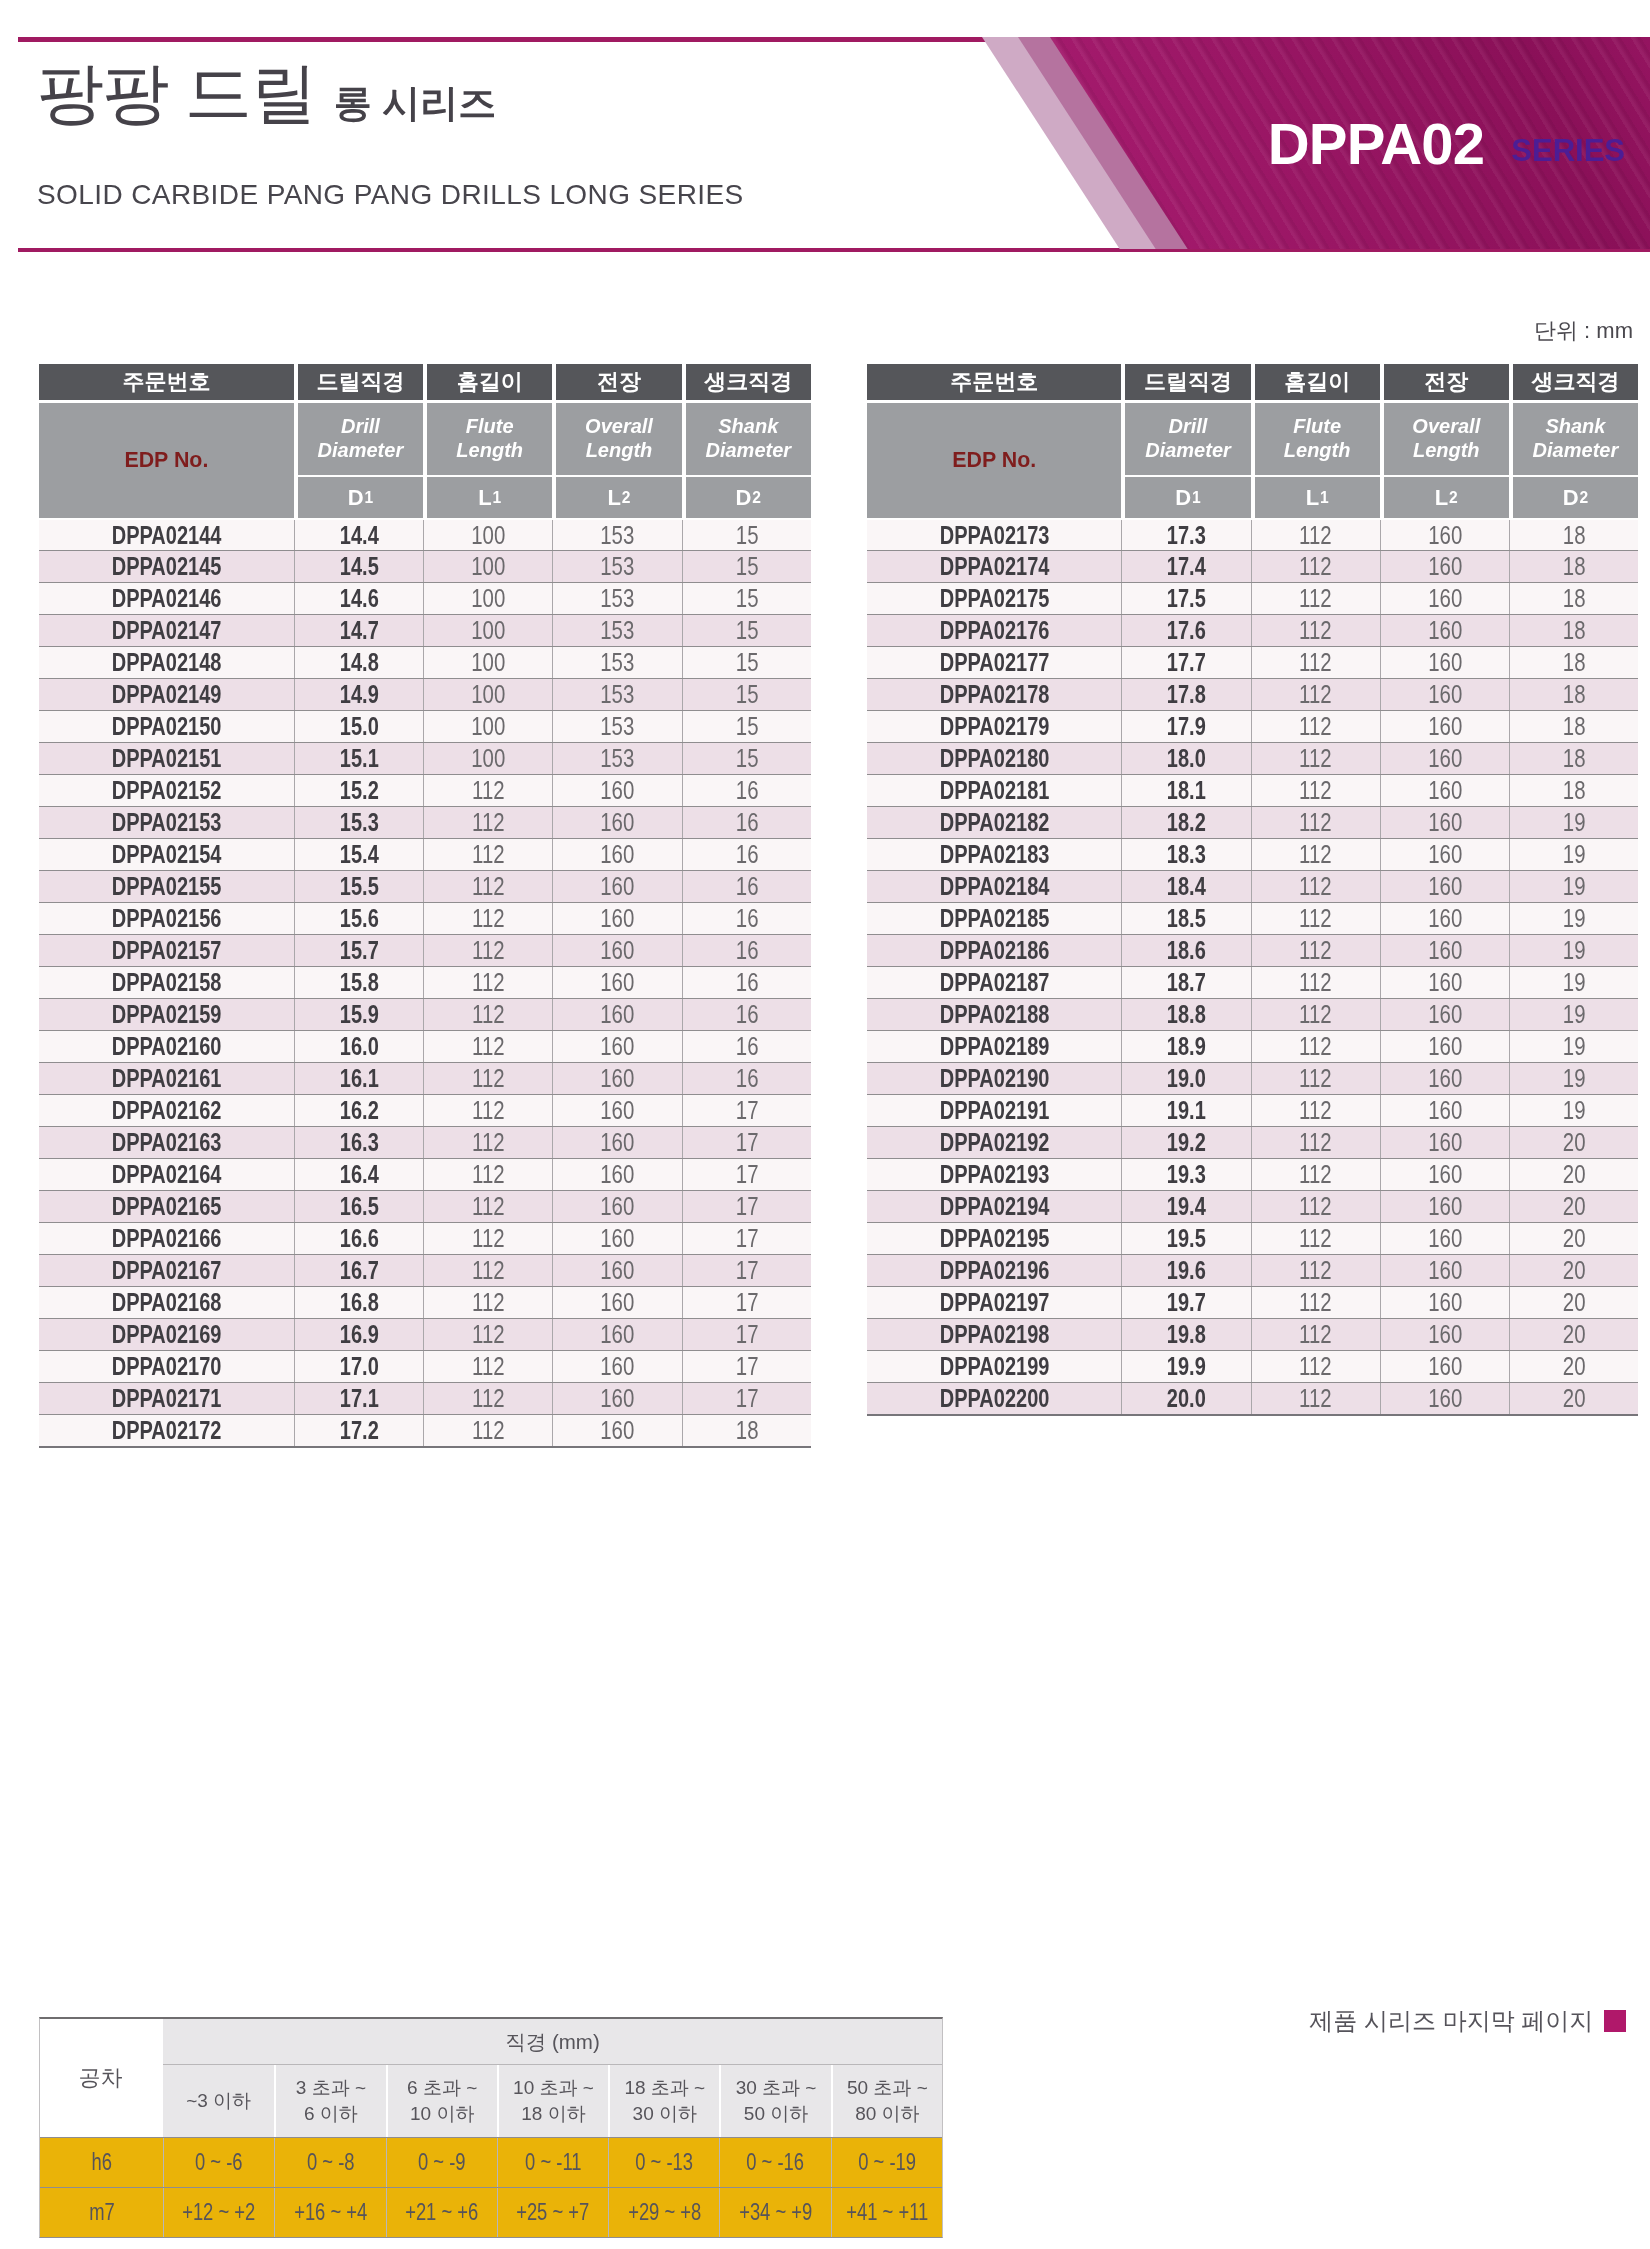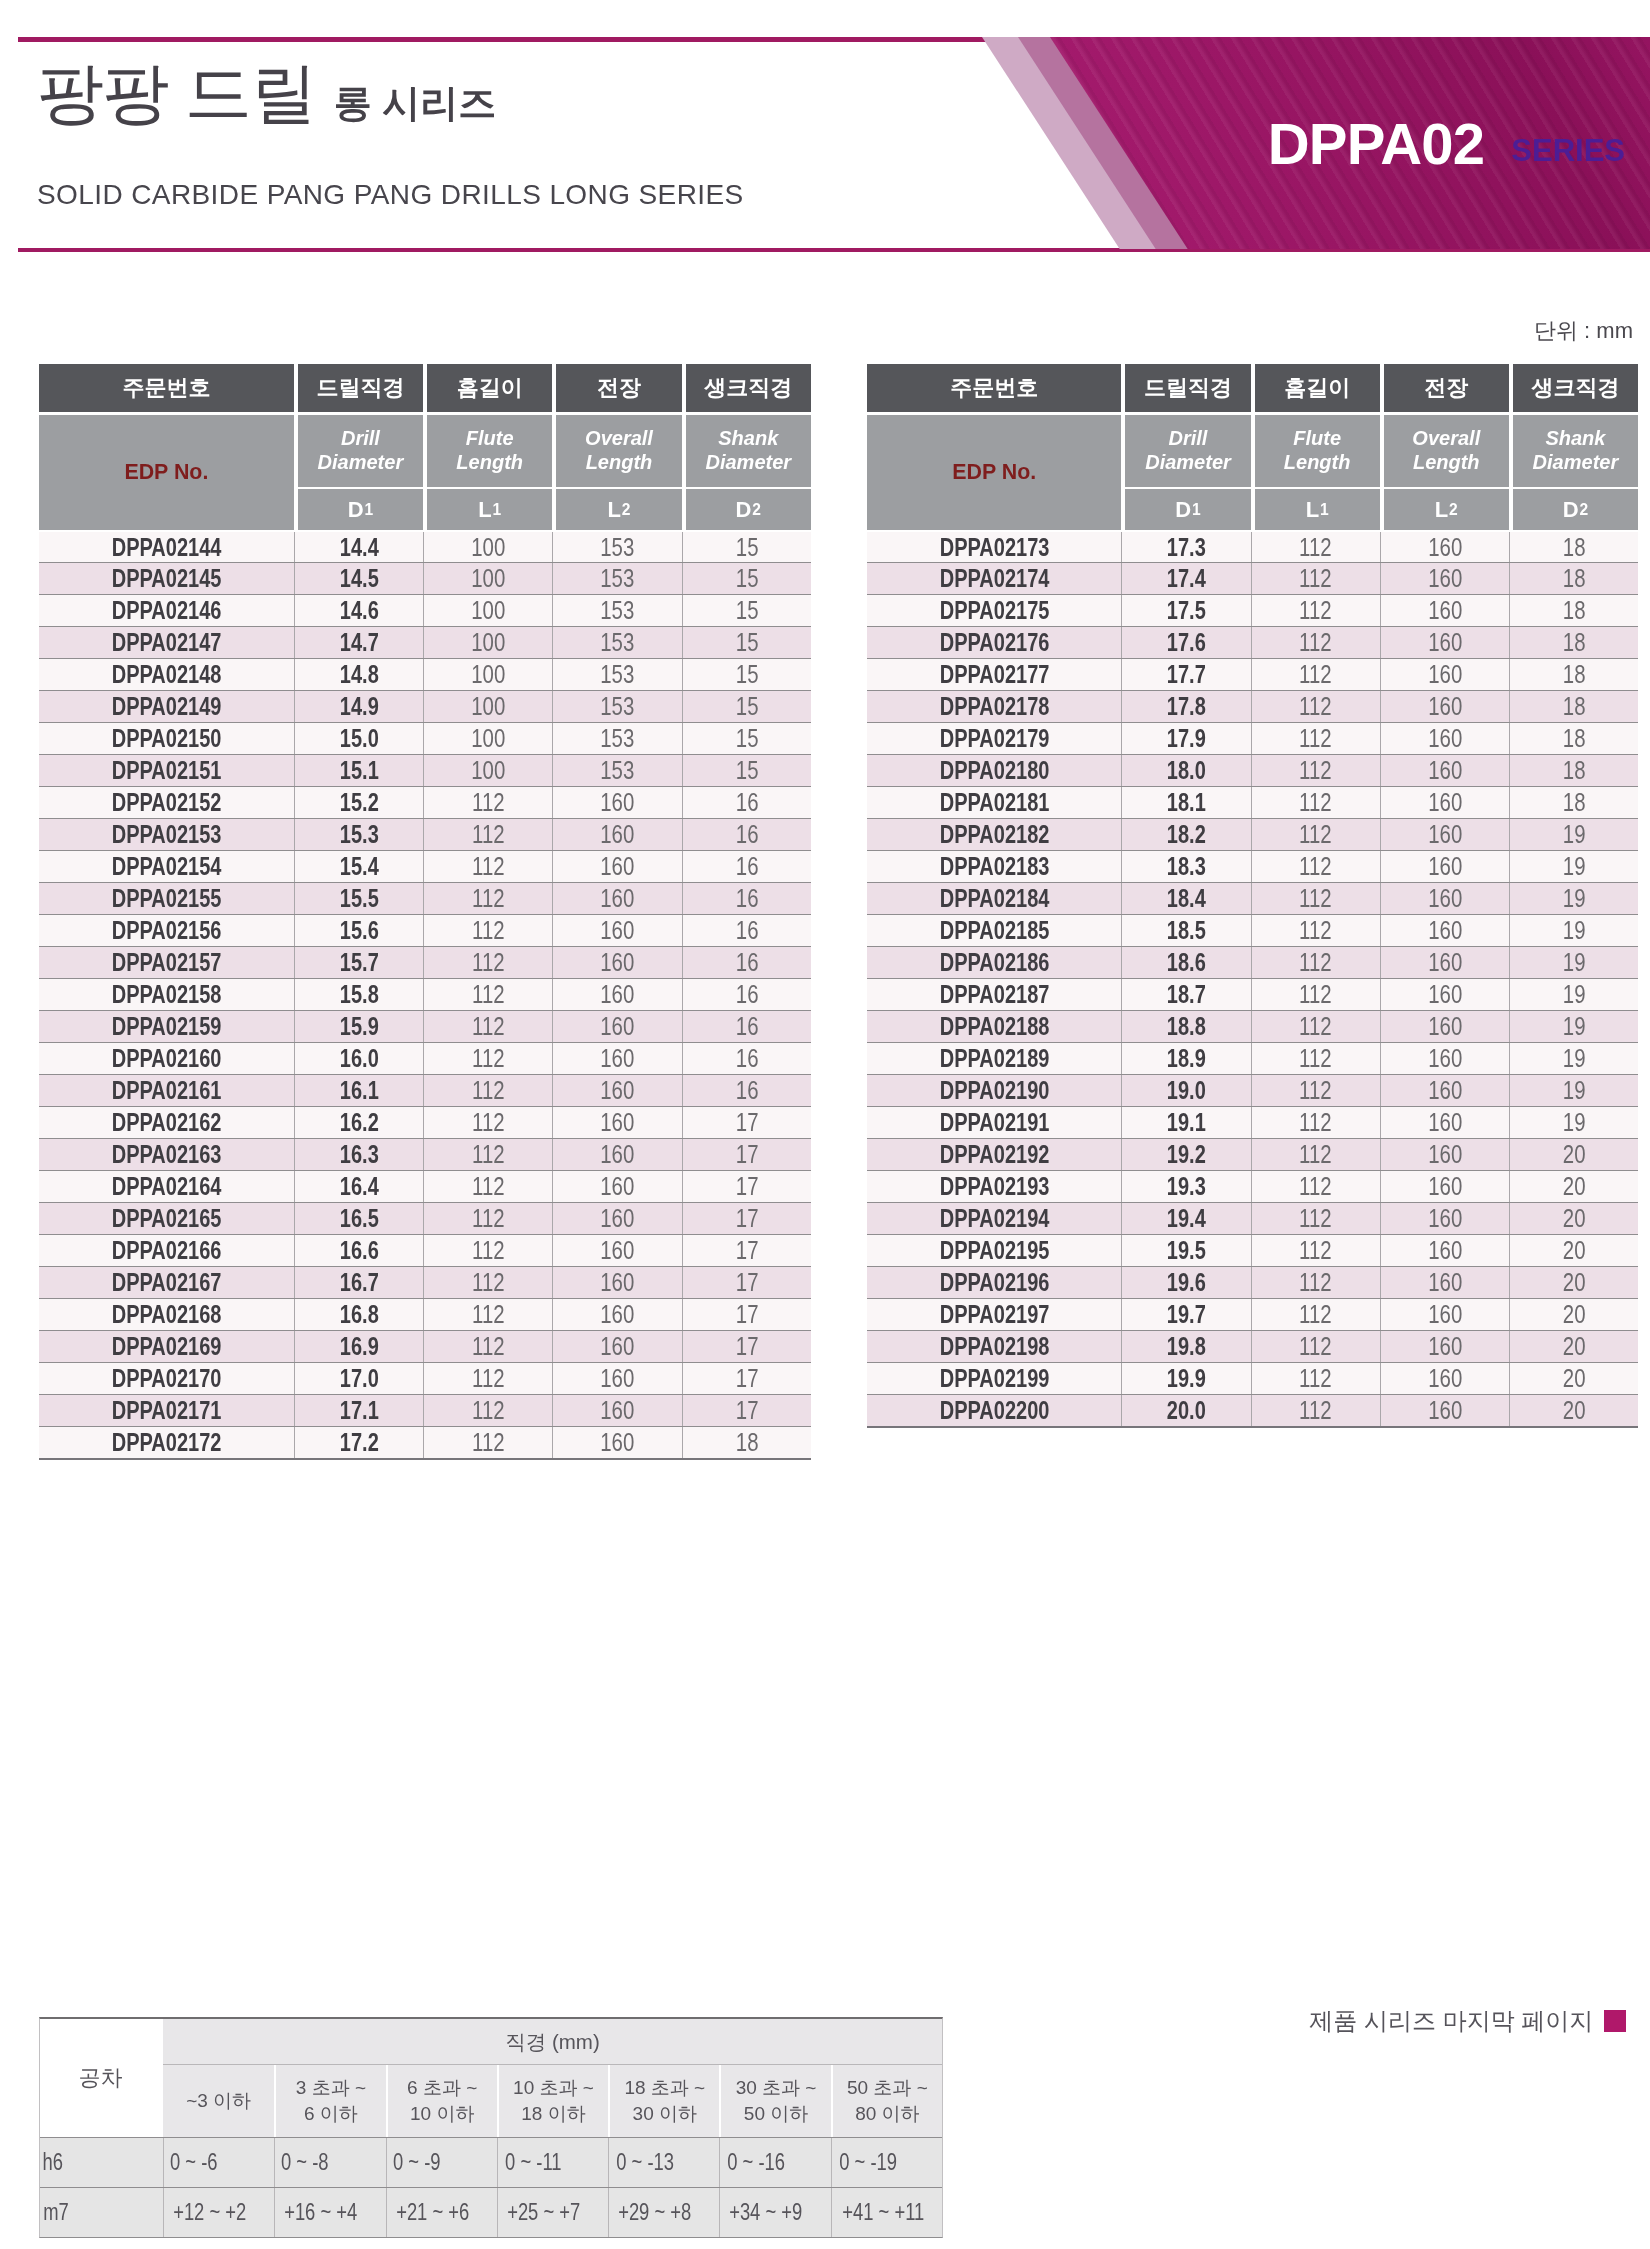--- a/index.html
+++ b/index.html
@@ -32,21 +32,21 @@
   .badge-word { font-size:31px; font-weight:700; color:#4c1d95; margin-left:27px; margin-top:15px; }
 
   .units-note { position:absolute; top:316px; right:18px; font-size:22px; color:#4a484e; }
 
   
   .ptable { position:absolute; top:364px; }
   .ptable.left  { left:39px;  width:772px; }
   .ptable.right { left:867px; width:771px; }
 
   .hdr-dark { display:grid; grid-template-columns:33% 16.75% 16.75% 16.75% 16.75%; border-bottom:3.3px solid #fff; }
-  .hk { height:48px; background:var(--header-dark-bg); color:#fff; font-size:22px; font-weight:700;
+  .hk { height:36px; background:var(--header-dark-bg); color:#fff; font-size:22px; font-weight:700;
         display:flex; align-items:center; justify-content:center; }
   .hk + .hk { border-left:4.1px solid #fff; }
 
   .hdr-band2 { display:grid; grid-template-columns:33% 16.75% 16.75% 16.75% 16.75%; grid-template-rows:72px 43px; }
   .edp-cell { grid-column:1; grid-row:1 / 3; background:var(--header-mid-bg); color:#7f1d1d; font-size:21.4px; font-weight:700;
               display:flex; align-items:center; justify-content:center; }
   .en-cell { grid-row:1; background:var(--header-mid-bg); color:#fff; font-size:20px; font-weight:700; line-height:1.18;
              display:flex; align-items:center; justify-content:center; text-align:center; white-space:pre-line; border-left:4.1px solid #fff;font-style:italic; }
   .sym-cell { grid-row:2; background:var(--header-mid-bg); color:#fff; font-size:22px; font-weight:700;
               display:flex; align-items:center; justify-content:center; border-left:4.1px solid #fff; border-top:2.5px solid #fff; }
@@ -71,21 +71,21 @@
   .tol-head { display:grid; grid-template-columns:123px 1fr; }
   .tol-corner { background:#fff; display:flex; align-items:center; justify-content:center;
                 font-size:22px; color:var(--tol-text); border-right:2.5px solid #fff; }
   .tol-group { height:46px; background:var(--tol-header-bg); display:flex; align-items:center; justify-content:center;
                font-size:20.5px; color:var(--tol-text); border-bottom:1.6px solid #b9b7b9; }
   .tol-ranges { display:grid; grid-template-columns:repeat(7,1fr); }
   .tol-range { height:72px; background:var(--tol-header-bg); display:flex; align-items:center; justify-content:center;
                text-align:center; white-space:pre-line; font-size:19px; line-height:1.35; color:var(--tol-text); }
   .tol-range + .tol-range { border-left:2.5px solid #fff; }
   .tol-row { display:grid; grid-template-columns:123px repeat(7,1fr); border-top:1.6px solid var(--row-separator); }
-  .tol-label, .tol-val { height:49px; background:#e5e5e5; display:flex; align-items:center; justify-content:flex-start; }
+  .tol-label, .tol-val { height:49px; background:#eab308; display:flex; align-items:center; justify-content:center; }
   .tol-val { border-left:0.8px solid #b8b6b8; }
   .tol .cond { font-size:23px; color:var(--tol-text); }
 
   
   .footer-note { position:absolute; top:2005px; right:25px; display:flex; align-items:center; }
   .footer-text { font-size:24px; color:#55535a; }
   .footer-square { width:22px; height:22px; background:var(--footer-square); margin-left:10.7px; }
 </style>
 </head>
 <body>

